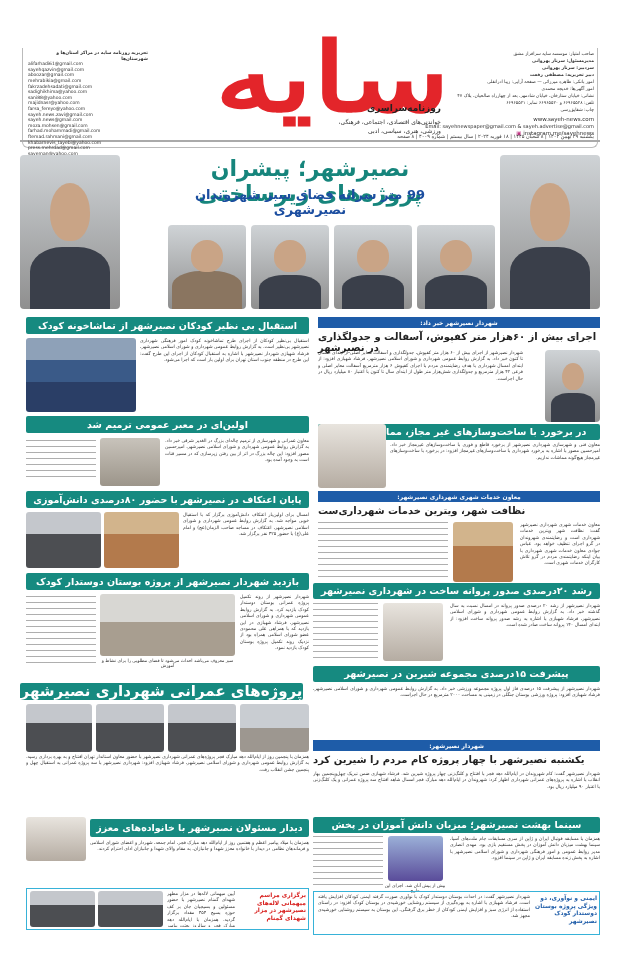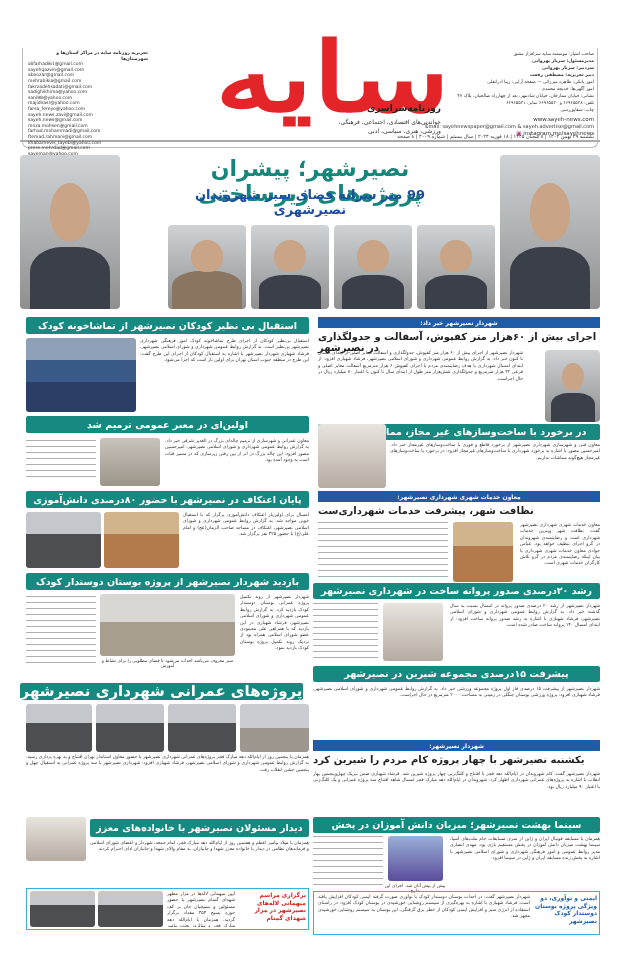--- a/index.html
+++ b/index.html
@@ -122,21 +122,21 @@
 <div class="bar-blue" style="left:318px;top:317px;width:282px;height:11px">شهردار نصیرشهر خبر داد:</div>
 <div class="hl" style="left:318px;top:331px;width:282px;font-size:10px">اجرای بیش از ۶۰هزار متر کفپوش، آسفالت و جدولگذاری در نصیرشهر</div>
 <div class="photo suit" style="right:20px;top:350px;width:55px;height:72px"></div>
 <div class="txt" style="left:318px;top:350px;width:205px;height:74px">شهردار نصیرشهر از اجرای بیش از ۶۰ هزار متر کفپوش، جدولگذاری و آسفالت معابر اصلی از ابتدای امسال تا کنون خبر داد. به گزارش روابط عمومی شهرداری و شورای اسلامی نصیرشهر، فرشاد شهبازی افزود: از ابتدای امسال شهرداری با هدف رضایتمندی مردم با اجرای کفپوش ۶ هزار مترمربع آسفالت معابر اصلی و فرعی ۴۲ هزار مترمربع و جدولگذاری شش‌هزار متر طول از ابتدای سال تا کنون با اعتبار ۸۰ میلیارد ریال در حال اجراست.</div>
 
 <div class="bar-teal" style="left:318px;top:424px;width:282px;height:16px;font-size:9.5px;line-height:16px">در برخورد با ساخت‌وسازهای غیر مجاز، مماشات نداریم</div>
 <div class="img office" style="left:318px;top:424px;width:68px;height:64px"></div>
 <div class="txt" style="left:390px;top:442px;width:210px;height:46px">معاون فنی و شهرسازی شهرداری نصیرشهر از برخورد قاطع و فوری با ساخت‌وسازهای غیرمجاز خبر داد. امیرحسین مصور با اشاره به برخورد شهرداری با ساخت‌وسازهای غیرمجاز افزود: در برخورد با ساخت‌وسازهای غیرمجاز هیچ‌گونه مماشات نداریم.</div>
 
 <div class="bar-blue" style="left:318px;top:491px;width:282px;height:11px">معاون خدمات شهری شهرداری نصیرشهر:</div>
-<div class="hl" style="left:318px;top:505px;width:282px;font-size:10px">نظافت شهر، پیشرفت خدمات شهرداری‌ست</div>
+<div class="hl" style="left:318px;top:505px;width:282px;font-size:10px">نظافت شهر، ویترین خدمات شهرداری‌ست</div>
 <div class="img hall" style="left:453px;top:522px;width:60px;height:60px"></div>
 <div class="txt" style="left:520px;top:522px;width:80px;height:60px">معاون خدمات شهری شهرداری نصیرشهر گفت: نظافت شهر ویترین خدمات شهرداری است و رضایتمندی شهروندان در گرو اجرای تنظیف خواهد بود. عباس جوادی معاون خدمات شهری شهرداری با بیان اینکه رضایتمندی مردم در گرو تلاش کارگران خدمات شهری است.</div>
 <div class="lines" style="left:318px;top:522px;width:130px;height:60px"></div>
 
 <div class="bar-teal" style="left:313px;top:583px;width:287px;height:16px;font-size:9.5px;line-height:16px">رشد ۲۰درصدی صدور پروانه ساخت در شهرداری نصیرشهر</div>
 <div class="img office" style="left:383px;top:603px;width:60px;height:58px"></div>
 <div class="txt" style="left:450px;top:603px;width:150px;height:58px">شهردار نصیرشهر از رشد ۲۰ درصدی صدور پروانه در امسال نسبت به سال گذشته خبر داد. به گزارش روابط عمومی شهرداری و شورای اسلامی نصیرشهر، فرشاد شهبازی با اشاره به رشد صدور پروانه ساخت افزود: از ابتدای امسال ۱۴۰ پروانه ساخت صادر شده است.</div>
 <div class="lines" style="left:313px;top:603px;width:65px;height:58px"></div>
 
 <div class="bar-teal" style="left:313px;top:666px;width:287px;height:16px;font-size:9.5px;line-height:16px">پیشرفت ۱۵درصدی مجموعه شیرین در نصیرشهر</div>

